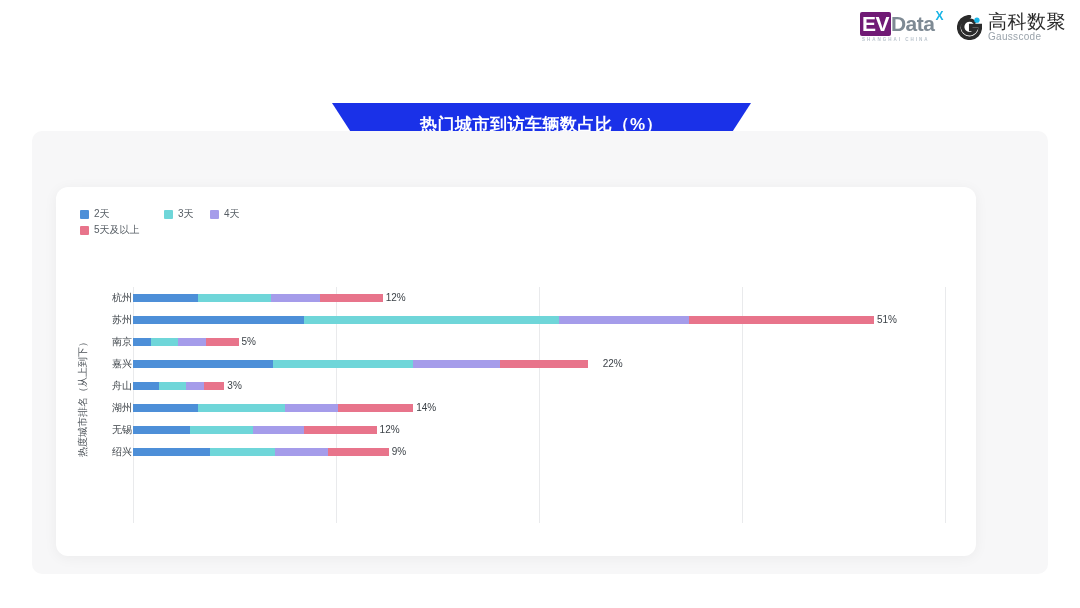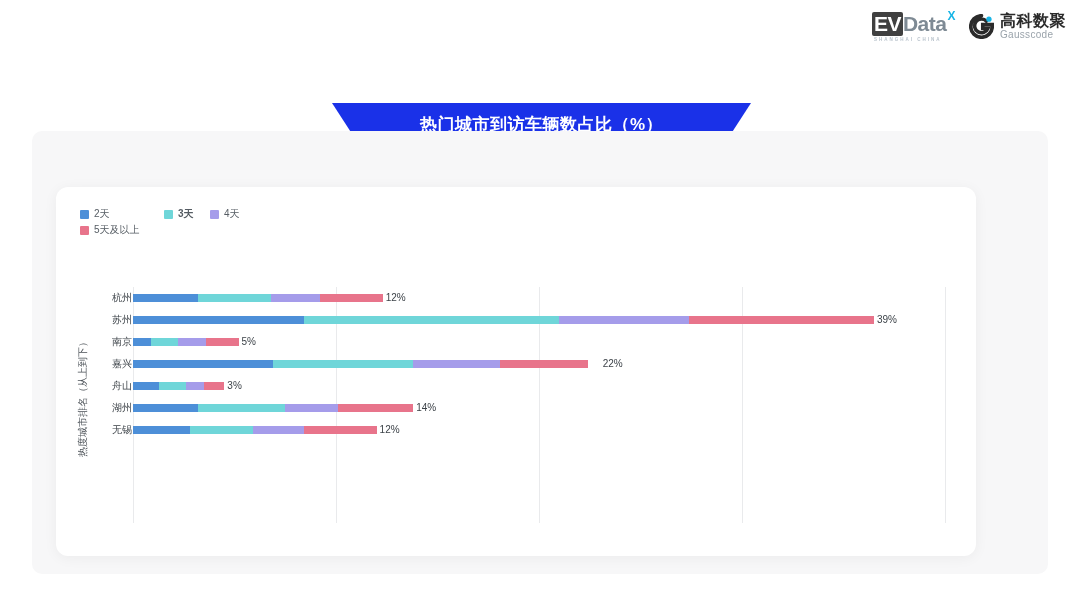--- a/index.html
+++ b/index.html
@@ -18,37 +18,37 @@
     position: absolute; right: 14px; top: 12px;
     display: flex; align-items: center; gap: 14px;
   }
   .evdata { display: flex; flex-direction: column; align-items: flex-start; }
   .evdata-main {
     display: flex; align-items: flex-start;
     font-size: 21px; font-weight: 700; letter-spacing: -0.5px;
     color: #7e8a94;
   }
   .evdata-ev {
-    color: #ffffff; background: #404040;
+    color: #ffffff; background: #701a75;
     padding: 0 2px; border-radius: 2px;
     -webkit-text-stroke: 0;
   }
   .evdata-x {
     font-size: 12px; color: #19b5e6; margin-left: 1px; line-height: 1;
     position: relative; top: -2px; font-weight: 700;
   }
   .evdata-sub {
     font-size: 4.5px; letter-spacing: 2px; color: #b9c3cc;
     margin-top: 1px; margin-left: 2px; font-weight: 600;
   }
   .gauss { display: flex; align-items: center; gap: 6px; }
   .gauss-mark { width: 25px; height: 25px; flex: 0 0 25px; }
   .gauss-txt { display: flex; flex-direction: column; line-height: 1.05; }
   .gauss-cn {
-    font-size: 16px; font-weight: 700; color: #2b2b2b; letter-spacing: 0.5px; text-align: center;
+    font-size: 19px; font-weight: 400; color: #2b2b2b; letter-spacing: 0.5px; text-align: center;
   }
   .gauss-en {
     font-size: 10px; color: #9aa3ab; letter-spacing: 0.3px;
   }
 
   
   .banner-wrap {
     position: absolute; left: 332px; top: 103px;
     width: 419px; height: 42px;
   }
@@ -168,21 +168,21 @@
 
 <div class="outer-panel"></div>
 
 <div class="card">
 
   <div class="legend" id="legend">
       <div class="legend-item" style="width: 84px;">
         <span class="legend-swatch" style="background: rgb(77, 143, 216);"></span>
         <span class="legend-label">2天</span>
       </div>
-      <div class="legend-item" style="width: 46px; font-weight: bold;">
+      <div class="legend-item" style="width: 46px;">
         <span class="legend-swatch" style="background: rgb(111, 214, 217);"></span>
         <span class="legend-label">3天</span>
       </div>
       <div class="legend-item" style="width: 60px; align-items: center;">
         <span class="legend-swatch" style="background: rgb(165, 156, 234);"></span>
         <span class="legend-label">4天</span>
       </div>
       <div class="legend-item" style="width: 100%;">
         <span class="legend-swatch" style="background: rgb(232, 116, 139);"></span>
         <span class="legend-label">5天及以上</span>
@@ -212,21 +212,21 @@
           <div class="bar-value" style="left: 329.69px;">12%</div>
         </div>
         <div class="row">
           <div class="row-label">苏州</div>
           <div class="bar" style="width: 740.95px;">
             <div class="seg" style="width: 170.52px; background: rgb(77, 143, 216);"></div>
             <div class="seg" style="width: 255.78px; background: rgb(111, 214, 217);"></div>
             <div class="seg" style="width: 129.92px; background: rgb(165, 156, 234);"></div>
             <div class="seg" style="width: 184.73px; background: rgb(232, 116, 139);"></div>
           </div>
-          <div class="bar-value" style="left: 820.95px;">39%</div>
+          <div class="bar-value" style="left: 820.95px;">51%</div>
         </div>
         <div class="row">
           <div class="row-label">南京</div>
           <div class="bar" style="width: 105.56px;">
             <div class="seg" style="width: 18.27px; background: rgb(77, 143, 216);"></div>
             <div class="seg" style="width: 26.39px; background: rgb(111, 214, 217);"></div>
             <div class="seg" style="width: 28.42px; background: rgb(165, 156, 234);"></div>
             <div class="seg" style="width: 32.48px; background: rgb(232, 116, 139);"></div>
           </div>
           <div class="bar-value" style="left: 185.56px;">5%</div>
@@ -264,16 +264,26 @@
         <div class="row">
           <div class="row-label">无锡</div>
           <div class="bar" style="width: 243.6px;">
             <div class="seg" style="width: 56.84px; background: rgb(77, 143, 216);"></div>
             <div class="seg" style="width: 62.93px; background: rgb(111, 214, 217);"></div>
             <div class="seg" style="width: 50.75px; background: rgb(165, 156, 234);"></div>
             <div class="seg" style="width: 73.08px; background: rgb(232, 116, 139);"></div>
           </div>
           <div class="bar-value" style="left: 323.6px;">12%</div>
         </div>
+        <div class="row">
+          <div class="row-label">绍兴</div>
+          <div class="bar" style="width: 255.78px;">
+            <div class="seg" style="width: 77.14px; background: rgb(77, 143, 216);"></div>
+            <div class="seg" style="width: 64.96px; background: rgb(111, 214, 217);"></div>
+            <div class="seg" style="width: 52.78px; background: rgb(165, 156, 234);"></div>
+            <div class="seg" style="width: 60.9px; background: rgb(232, 116, 139);"></div>
+          </div>
+          <div class="bar-value" style="left: 335.78px;">9%</div>
+        </div>
       </div>
   </div>
 
 </div>
 
 </body></html>

